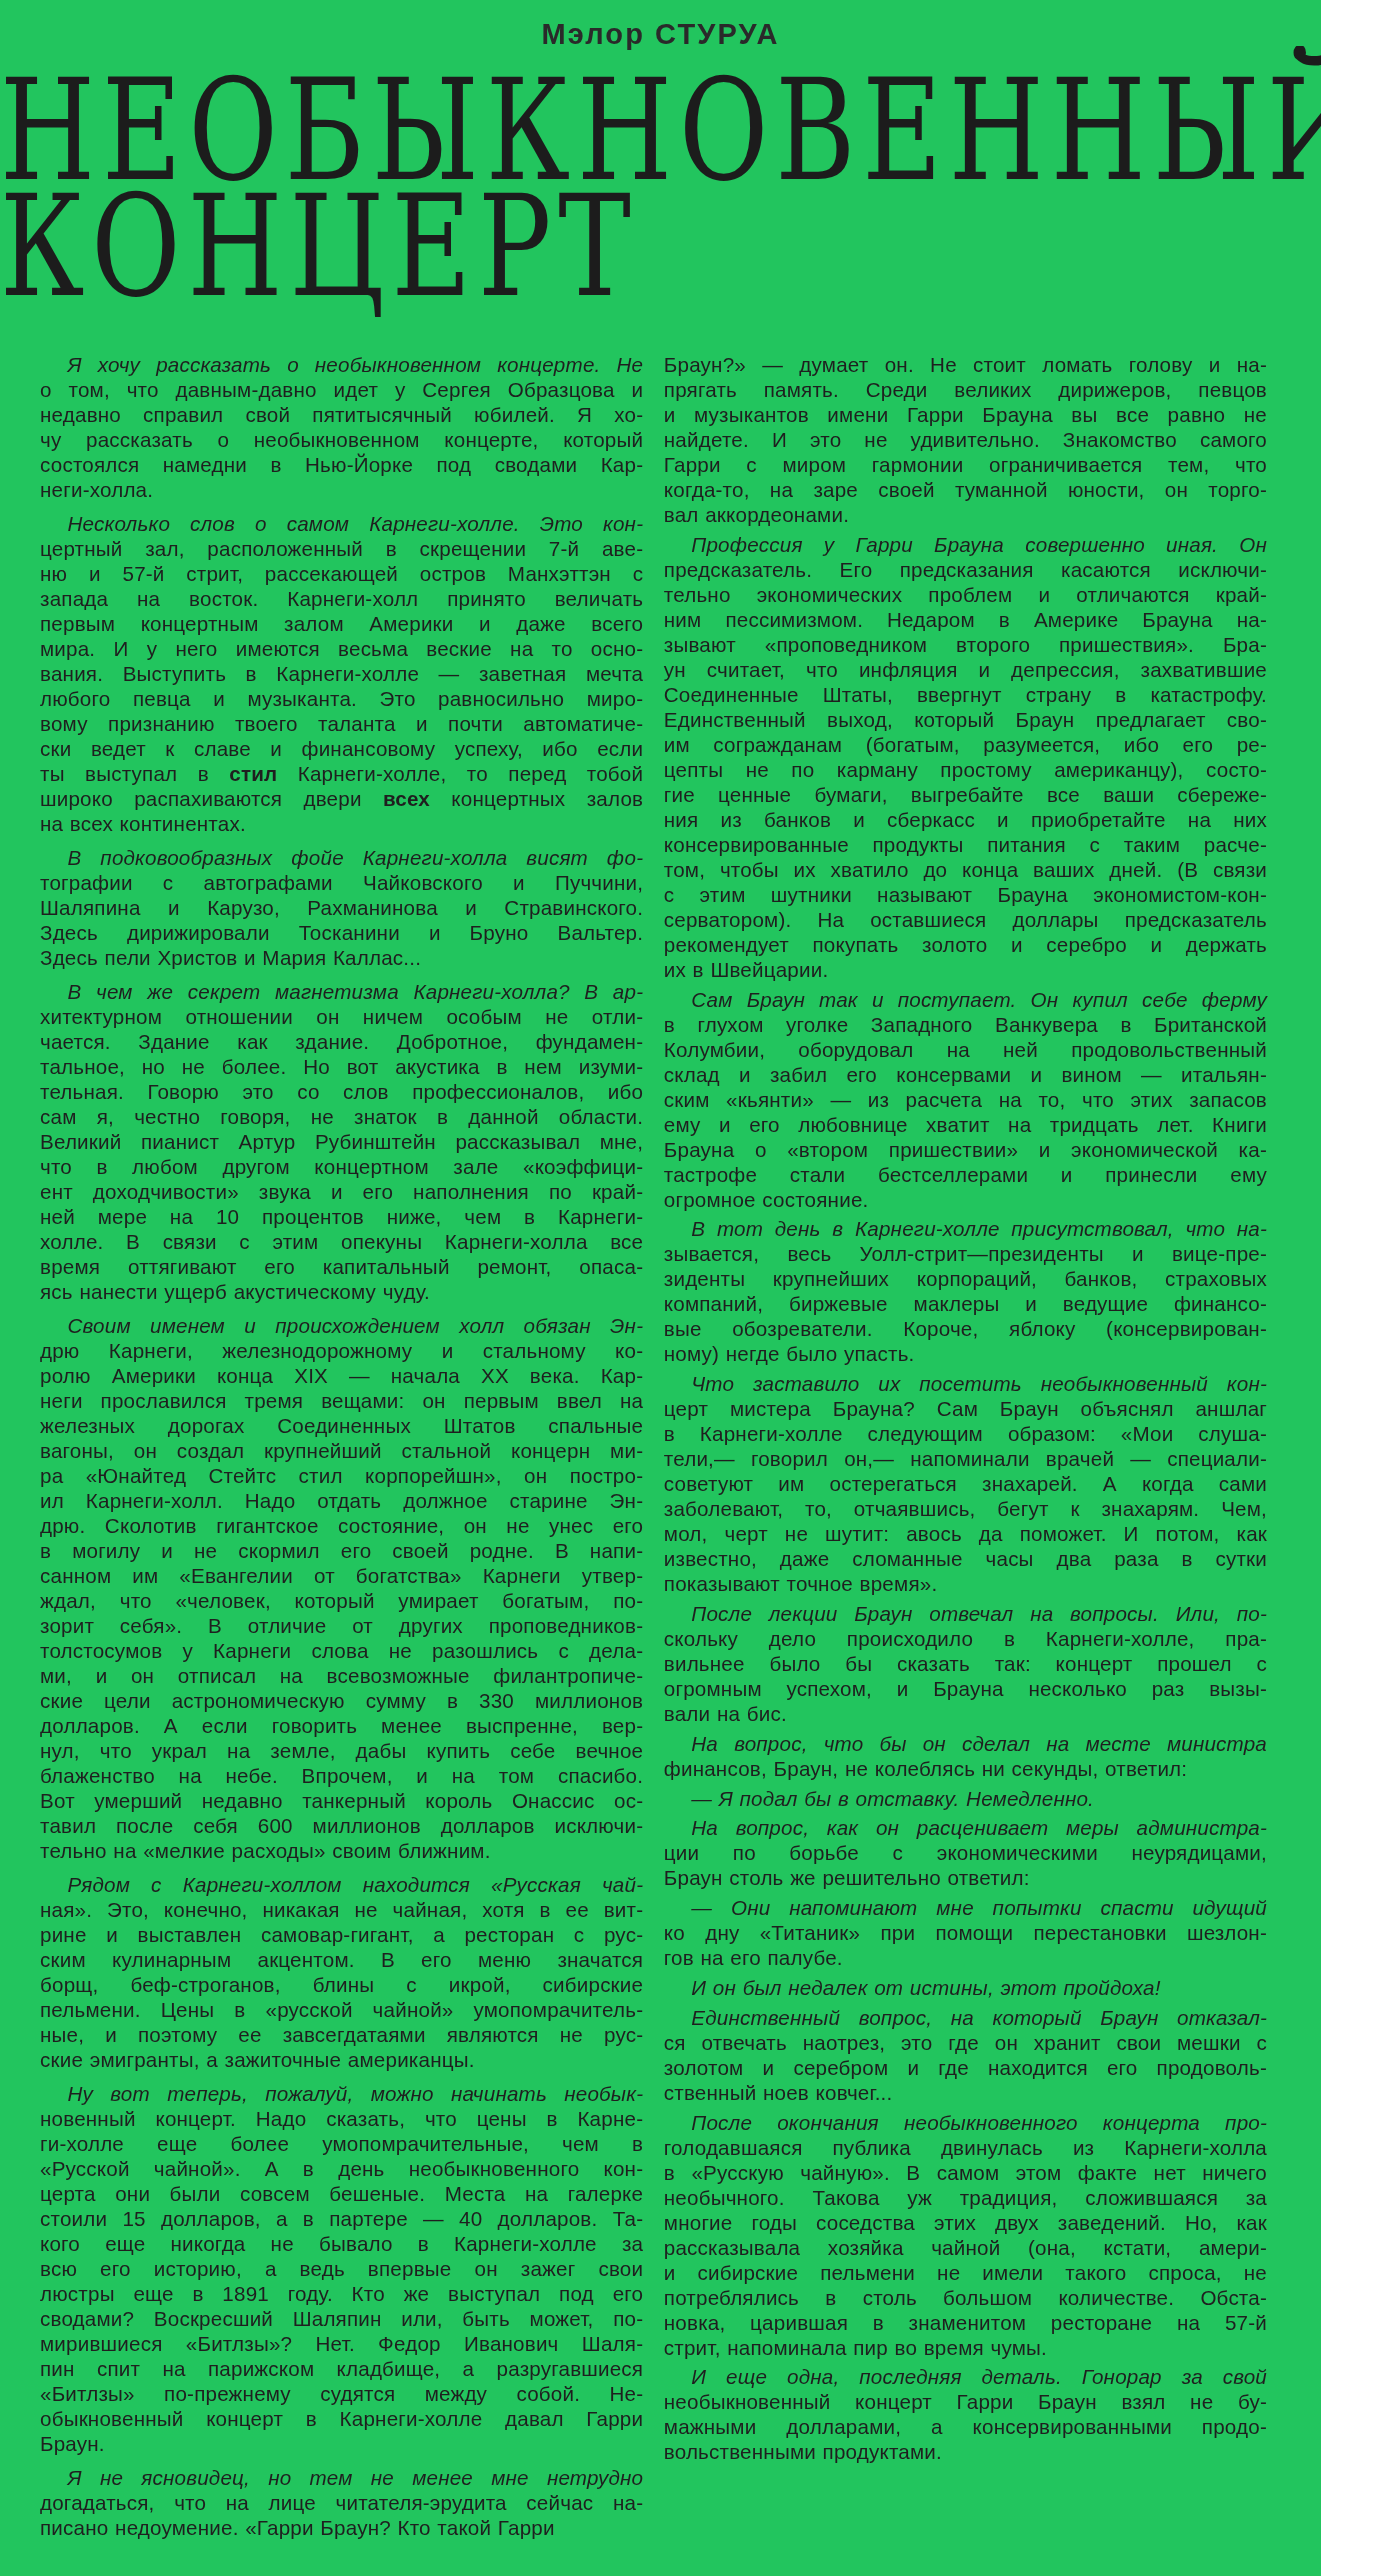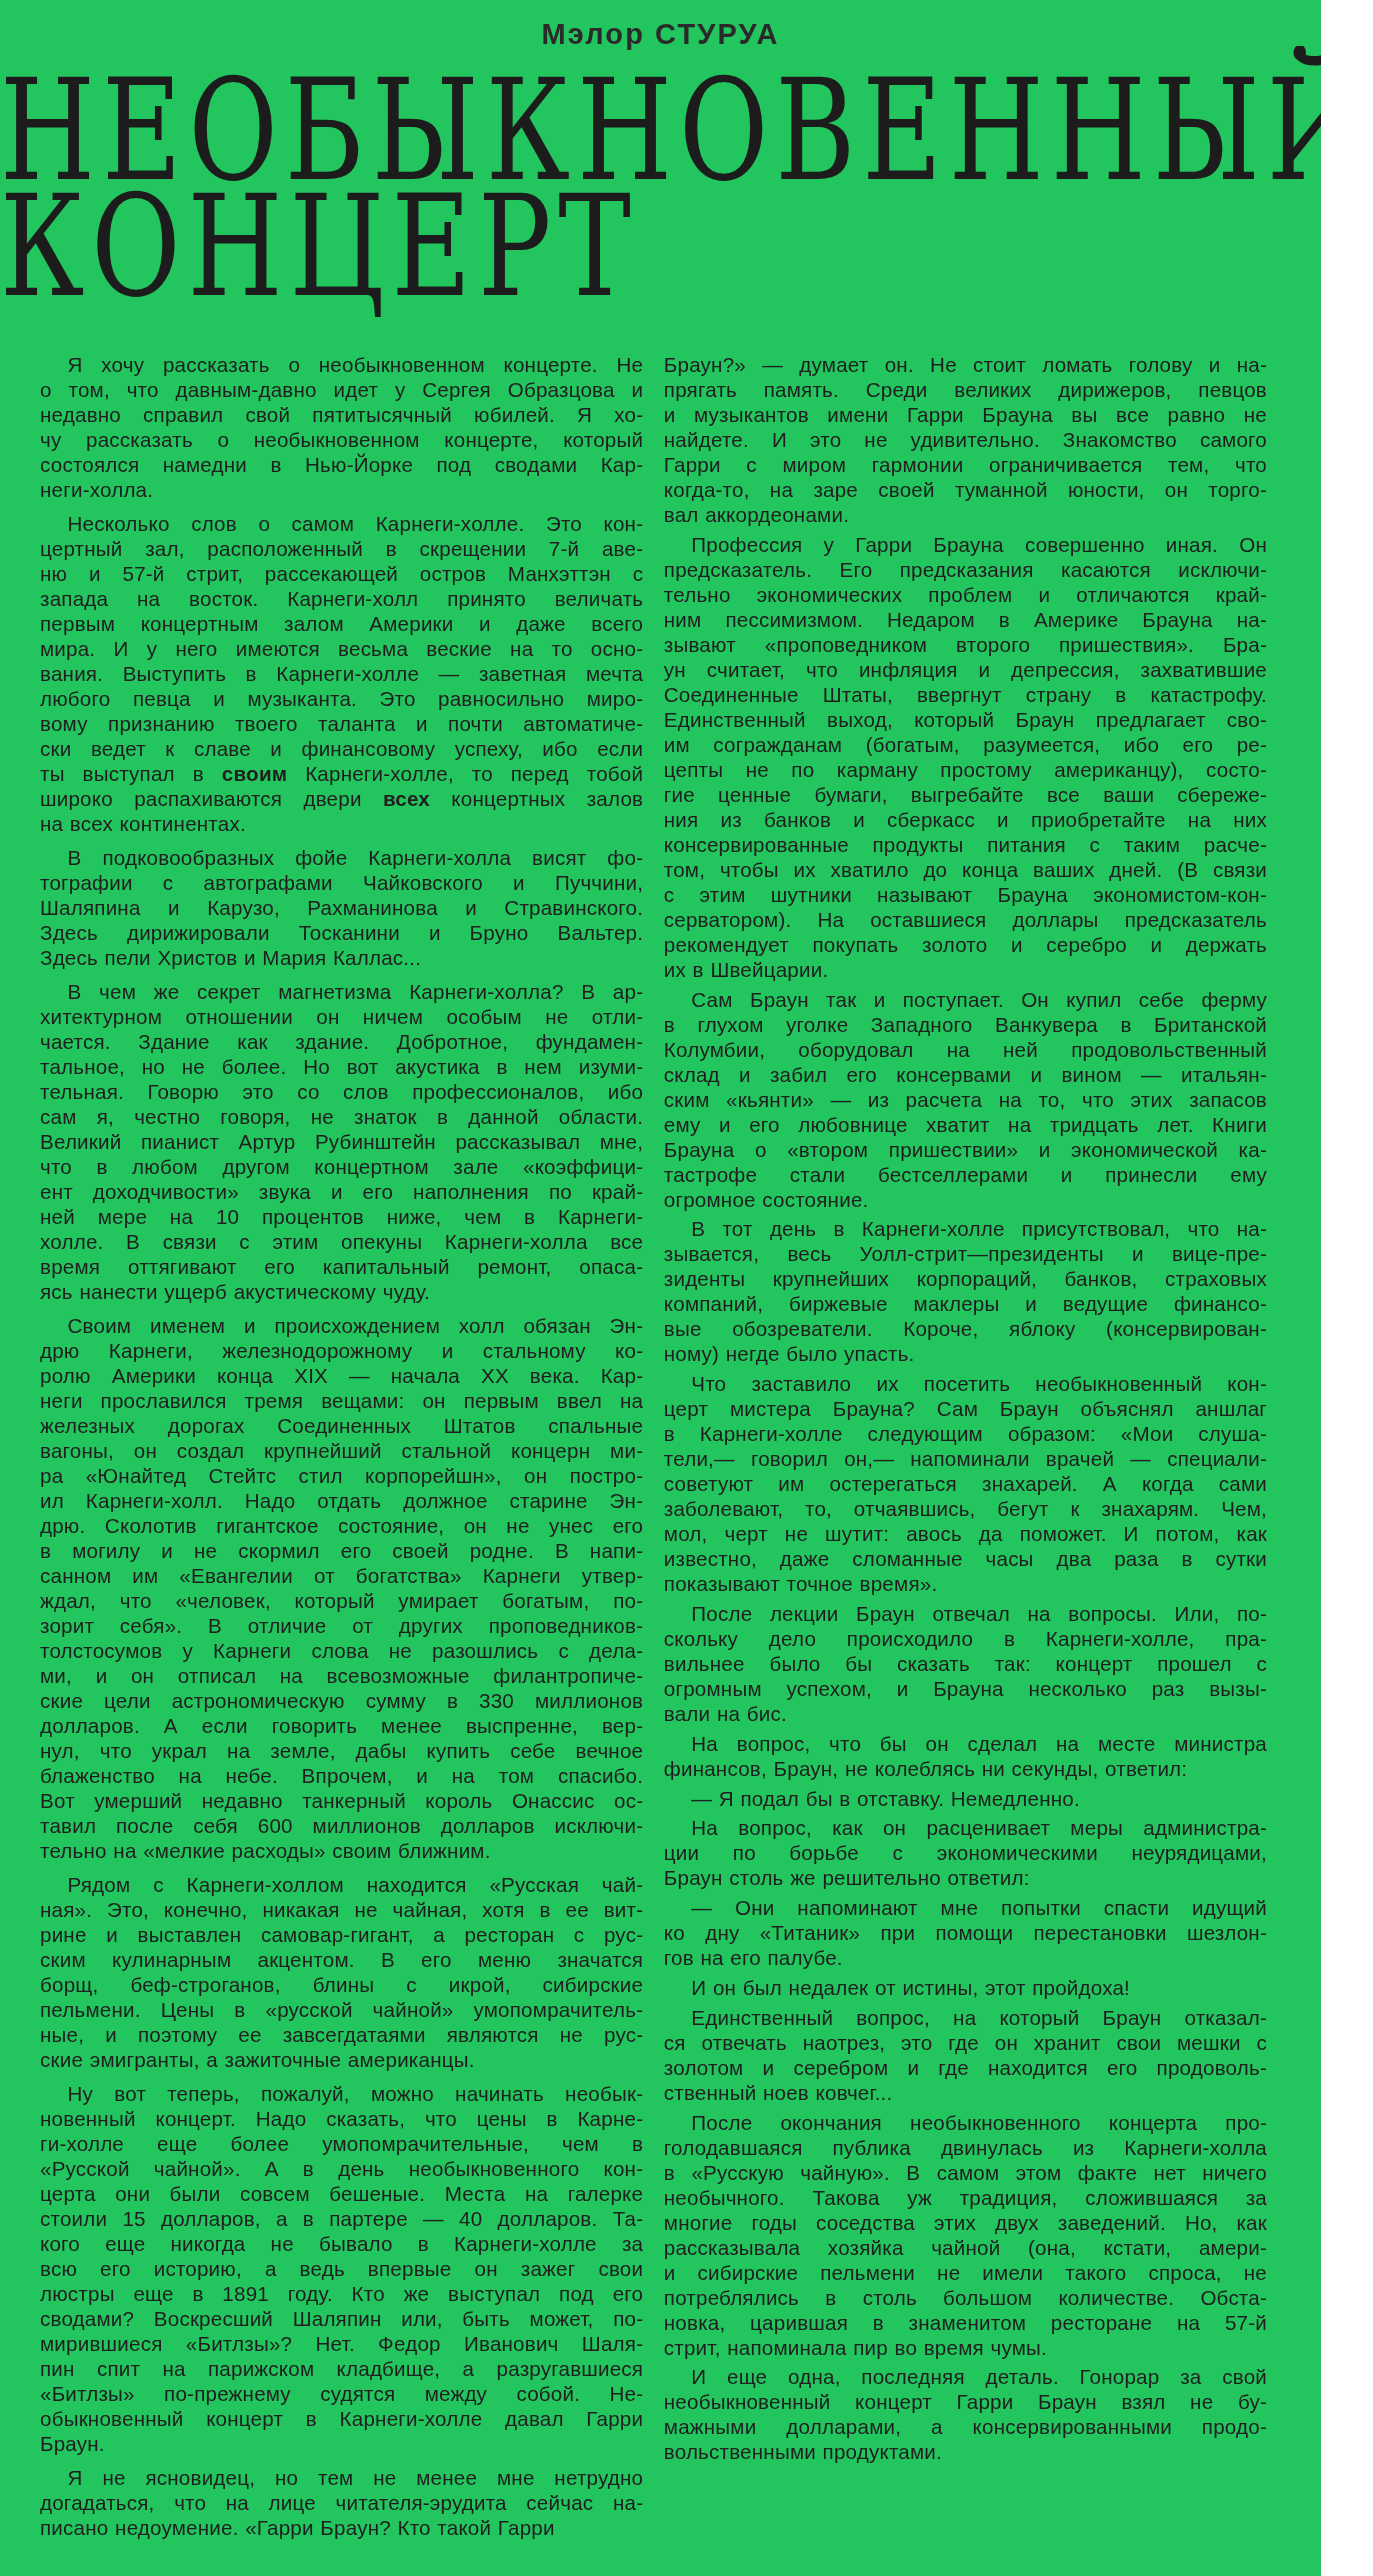--- a/index.html
+++ b/index.html
@@ -57,20 +57,21 @@
   .line {
     text-align: justify;
     text-align-last: justify;
     word-spacing: 0.7px;
   }
   .line.para-end {
     text-align-last: left;
   }
   .para.indent .line:first-child {
     text-indent: 27.5px;
+    font-style: italic;
   }
   .line b { font-weight: bold; }
 </style>
 </head>
 <body>
 
 <div class="page">
   <div class="byline">Мэлор СТУРУА</div>
   <div class="title-block">
     <div class="title-row">
@@ -94,21 +95,21 @@
           <div class="line">Несколько слов о самом Карнеги-холле. Это кон-</div>
           <div class="line">цертный зал, расположенный в скрещении 7-й аве-</div>
           <div class="line">ню и 57-й стрит, рассекающей остров Манхэттэн с</div>
           <div class="line">запада на восток. Карнеги-холл принято величать</div>
           <div class="line">первым концертным залом Америки и даже всего</div>
           <div class="line">мира. И у него имеются весьма веские на то осно-</div>
           <div class="line">вания. Выступить в Карнеги-холле — заветная мечта</div>
           <div class="line">любого певца и музыканта. Это равносильно миро-</div>
           <div class="line">вому признанию твоего таланта и почти автоматиче-</div>
           <div class="line">ски ведет к славе и финансовому успеху, ибо если</div>
-          <div class="line">ты выступал в <b>своим</b> Карнеги-холле, то перед тобой</div>
+          <div class="line">ты выступал в <b>стил</b> Карнеги-холле, то перед тобой</div>
           <div class="line">широко распахиваются двери <b>всех</b> концертных залов</div>
           <div class="line para-end">на всех континентах.</div>
         </div>
         <div class="para indent">
           <div class="line">В подковообразных фойе Карнеги-холла висят фо-</div>
           <div class="line">тографии с автографами Чайковского и Пуччини,</div>
           <div class="line">Шаляпина и Карузо, Рахманинова и Стравинского.</div>
           <div class="line">Здесь дирижировали Тосканини и Бруно Вальтер.</div>
           <div class="line para-end">Здесь пели Христов и Мария Каллас...</div>
         </div>

